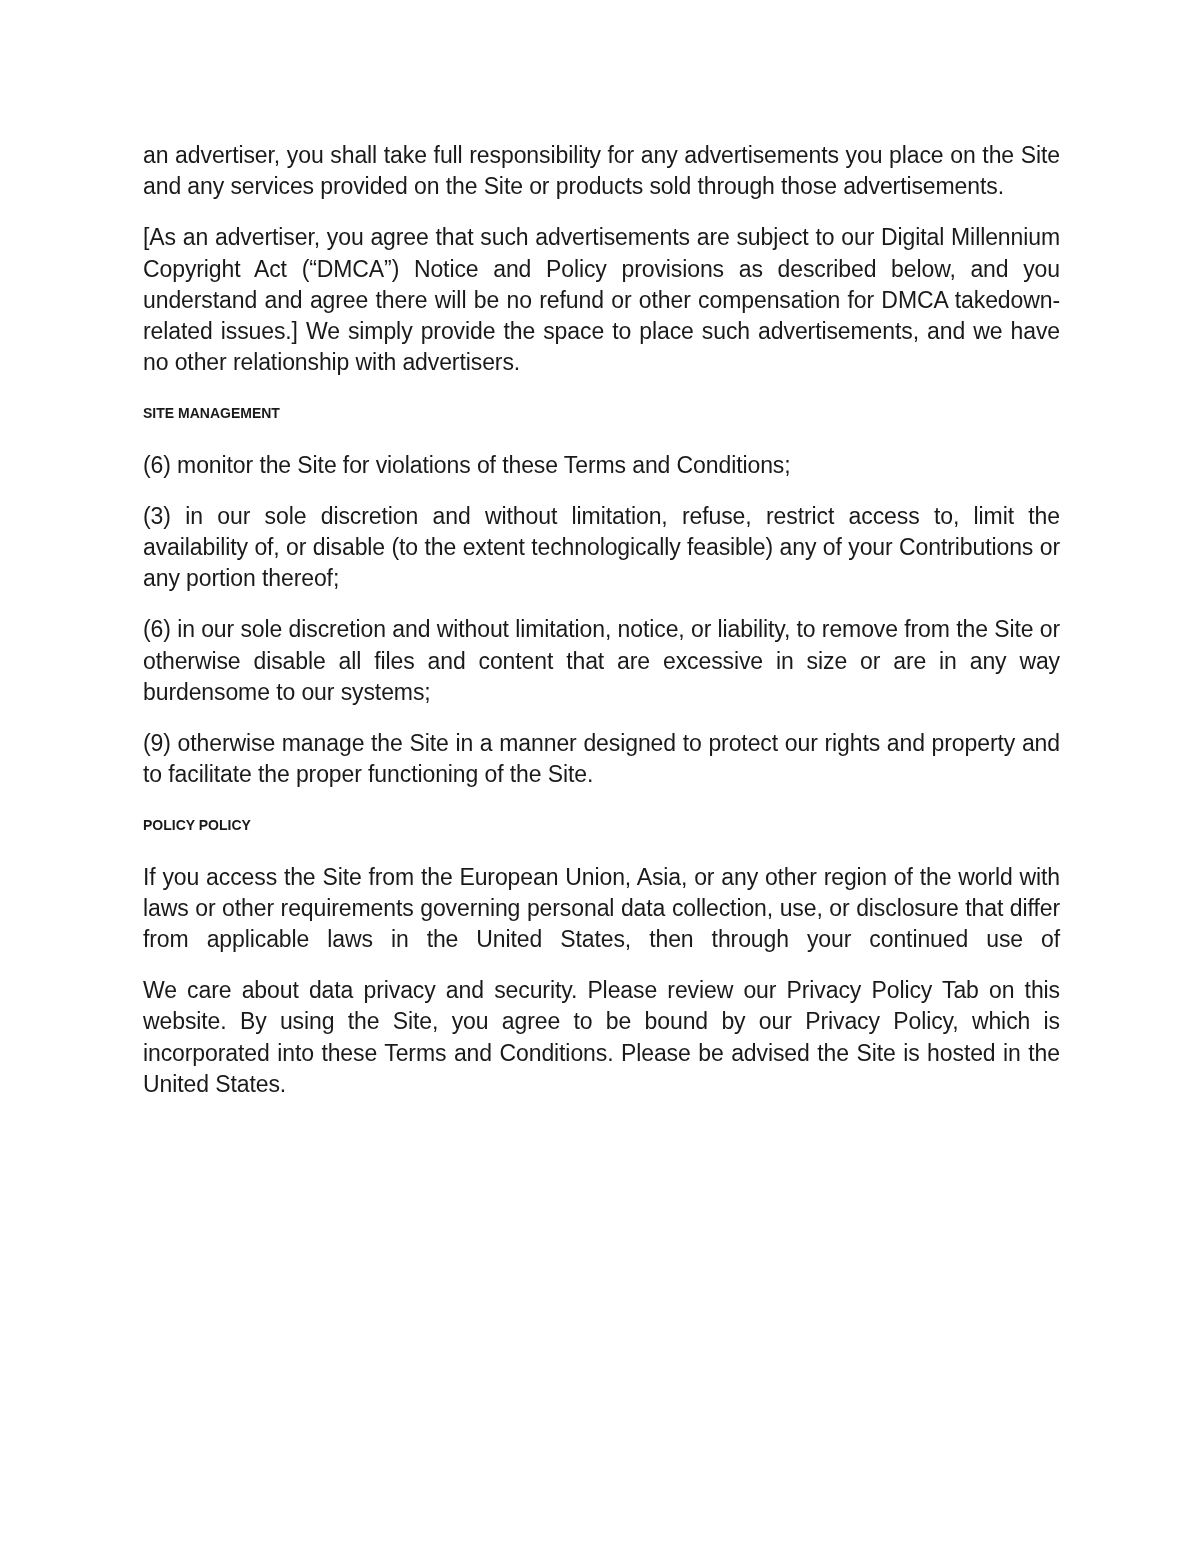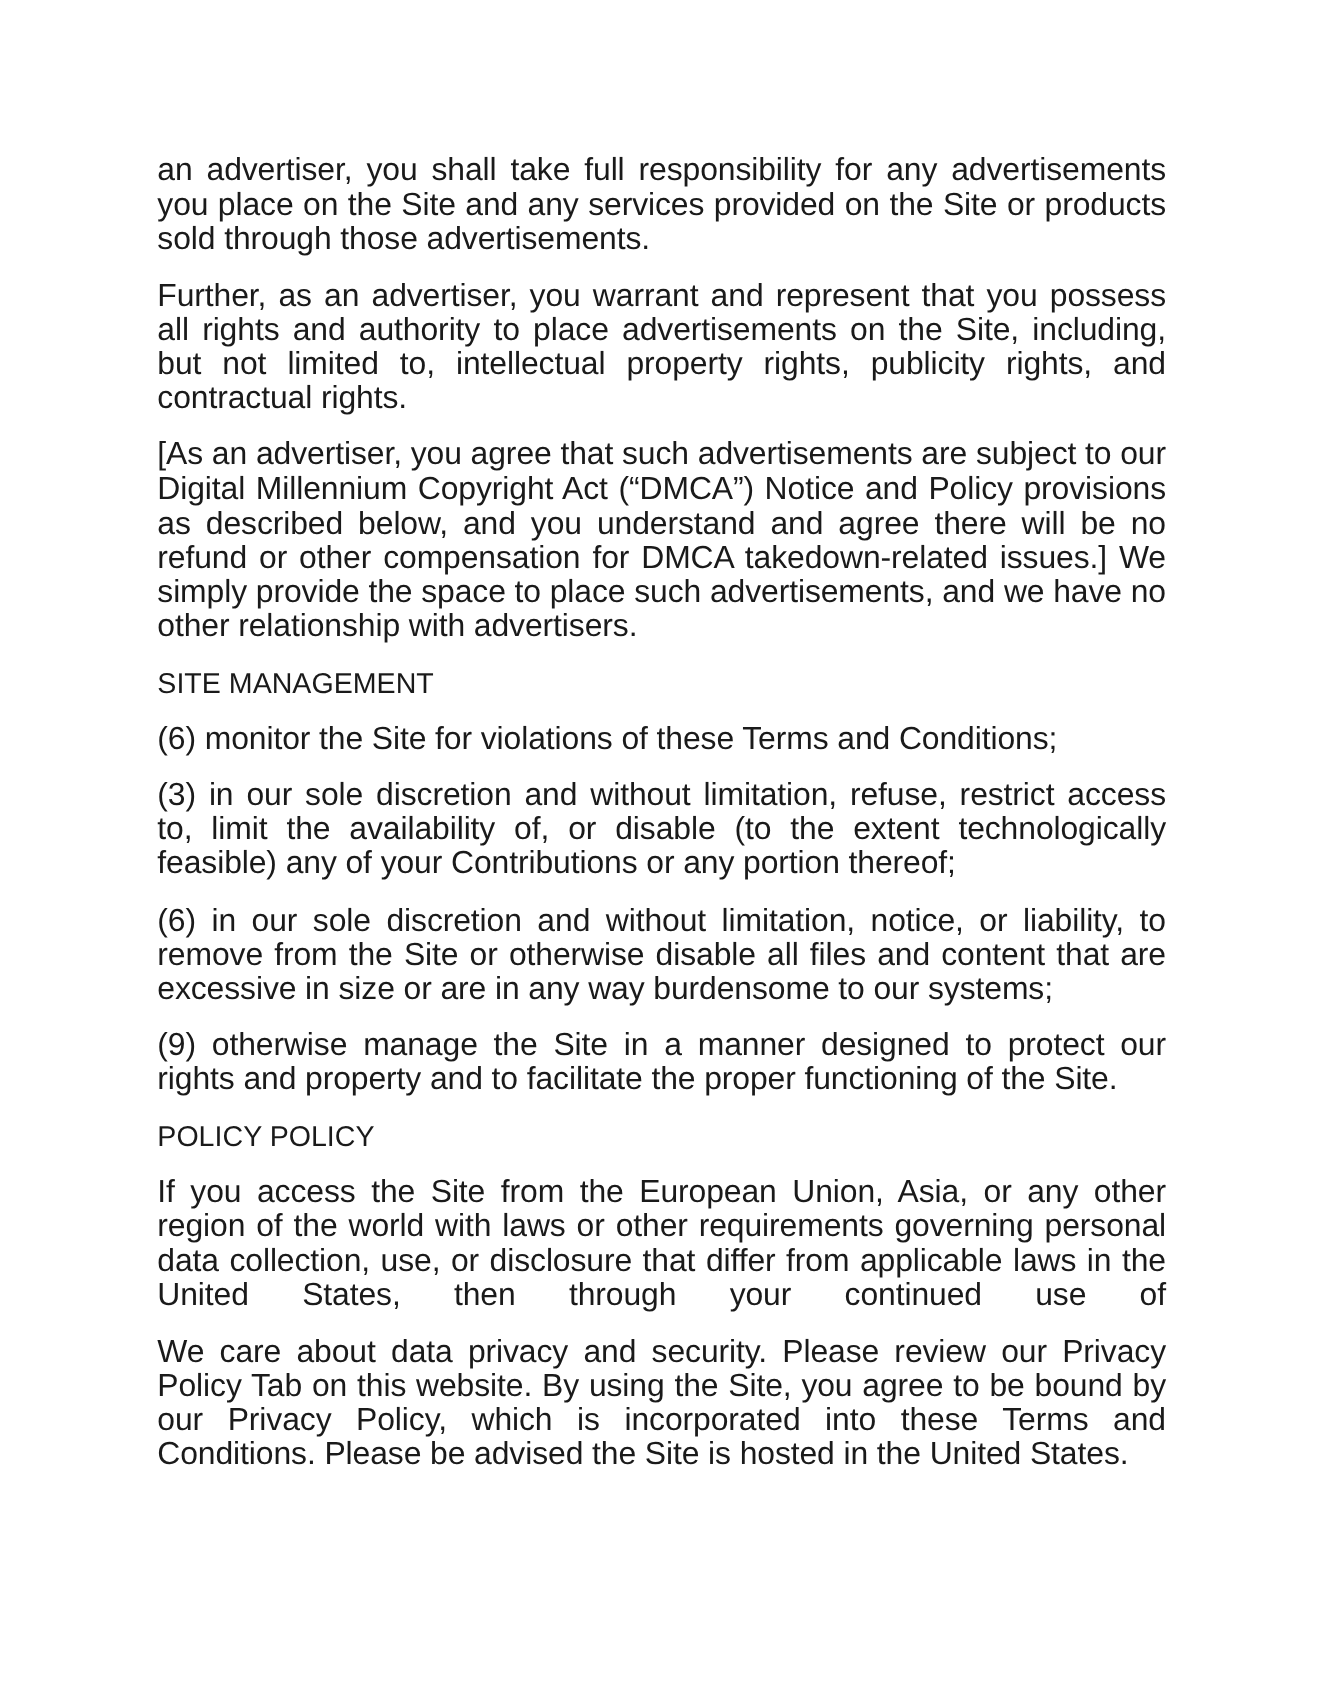--- a/index.html
+++ b/index.html
@@ -16,39 +16,39 @@
       color: #1a1a1a;
     }
     .page {
       position: absolute;
       left: 143px;
       top: 140px;
       width: 917px;
     }
     .para {
       margin: 0 0 20px 0;
-      font-size: 29px;
+      font-size: 23px;
       line-height: 31.2px;
       text-align: justify;
       text-align-last: left;
       letter-spacing: -0.1px;
     }
     .heading {
       margin: 0 0 20px 0;
-      font-size: 26px;
+      font-size: 14px;
       line-height: 31.2px;
       text-transform: none;
+      font-weight: bold;
     }
   </style>
 </head>
 <body>
 
 <div class="page">
   <p class="para">an advertiser, you shall take full responsibility for any advertisements you place on the Site and any services provided on the Site or products sold through those advertisements.</p>
-  <p class="para">Further, as an advertiser, you warrant and represent that you possess all rights and authority to place advertisements on the Site, including, but not limited to, intellectual property rights, publicity rights, and contractual rights.</p>
   <p class="para">[As an advertiser, you agree that such advertisements are subject to our Digital Millennium Copyright Act (“DMCA”) Notice and Policy provisions as described below, and you understand and agree there will be no refund or other compensation for DMCA takedown-related issues.] We simply provide the space to place such advertisements, and we have no other relationship with advertisers.</p>
   <p class="heading">SITE MANAGEMENT</p>
   <p class="para">(6) monitor the Site for violations of these Terms and Conditions;</p>
   <p class="para">(3) in our sole discretion and without limitation, refuse, restrict access to, limit the availability of, or disable (to the extent technologically feasible) any of your Contributions or any portion thereof;</p>
   <p class="para">(6) in our sole discretion and without limitation, notice, or liability, to remove from the Site or otherwise disable all files and content that are excessive in size or are in any way burdensome to our systems;</p>
   <p class="para">(9) otherwise manage the Site in a manner designed to protect our rights and property and to facilitate the proper functioning of the Site.</p>
   <p class="heading">POLICY POLICY</p>
   <p class="para" style="text-align-last: justify;">If you access the Site from the European Union, Asia, or any other region of the world with laws or other requirements governing personal data collection, use, or disclosure that differ from applicable laws in the United States, then through your continued use of</p>
   <p class="para">We care about data privacy and security. Please review our Privacy Policy Tab on this website. By using the Site, you agree to be bound by our Privacy Policy, which is incorporated into these Terms and Conditions. Please be advised the Site is hosted in the United States.</p>
 </div>

